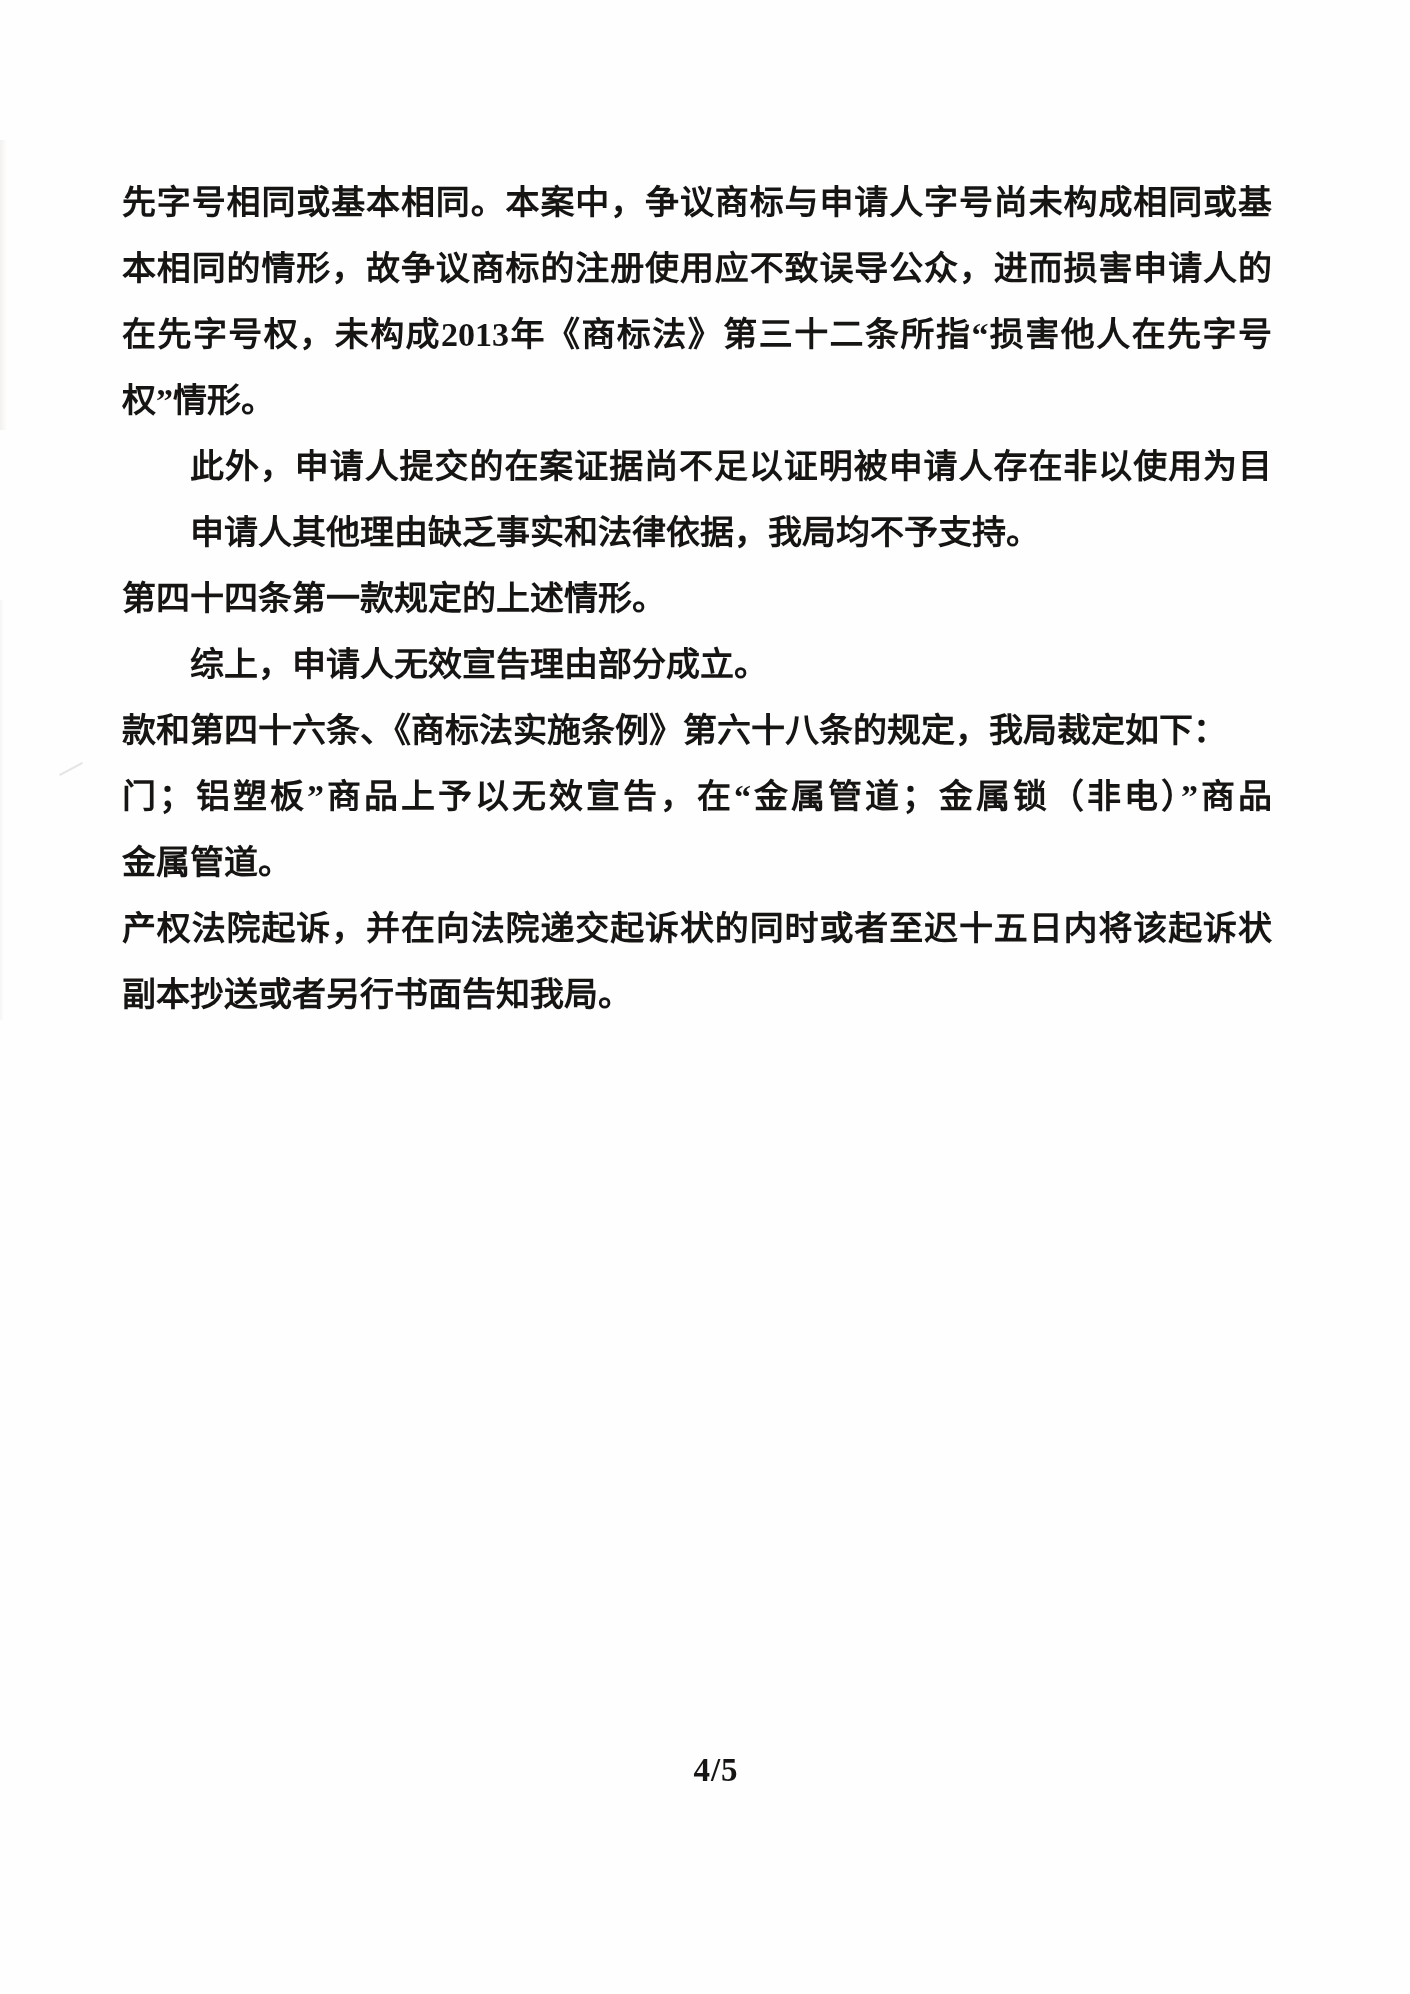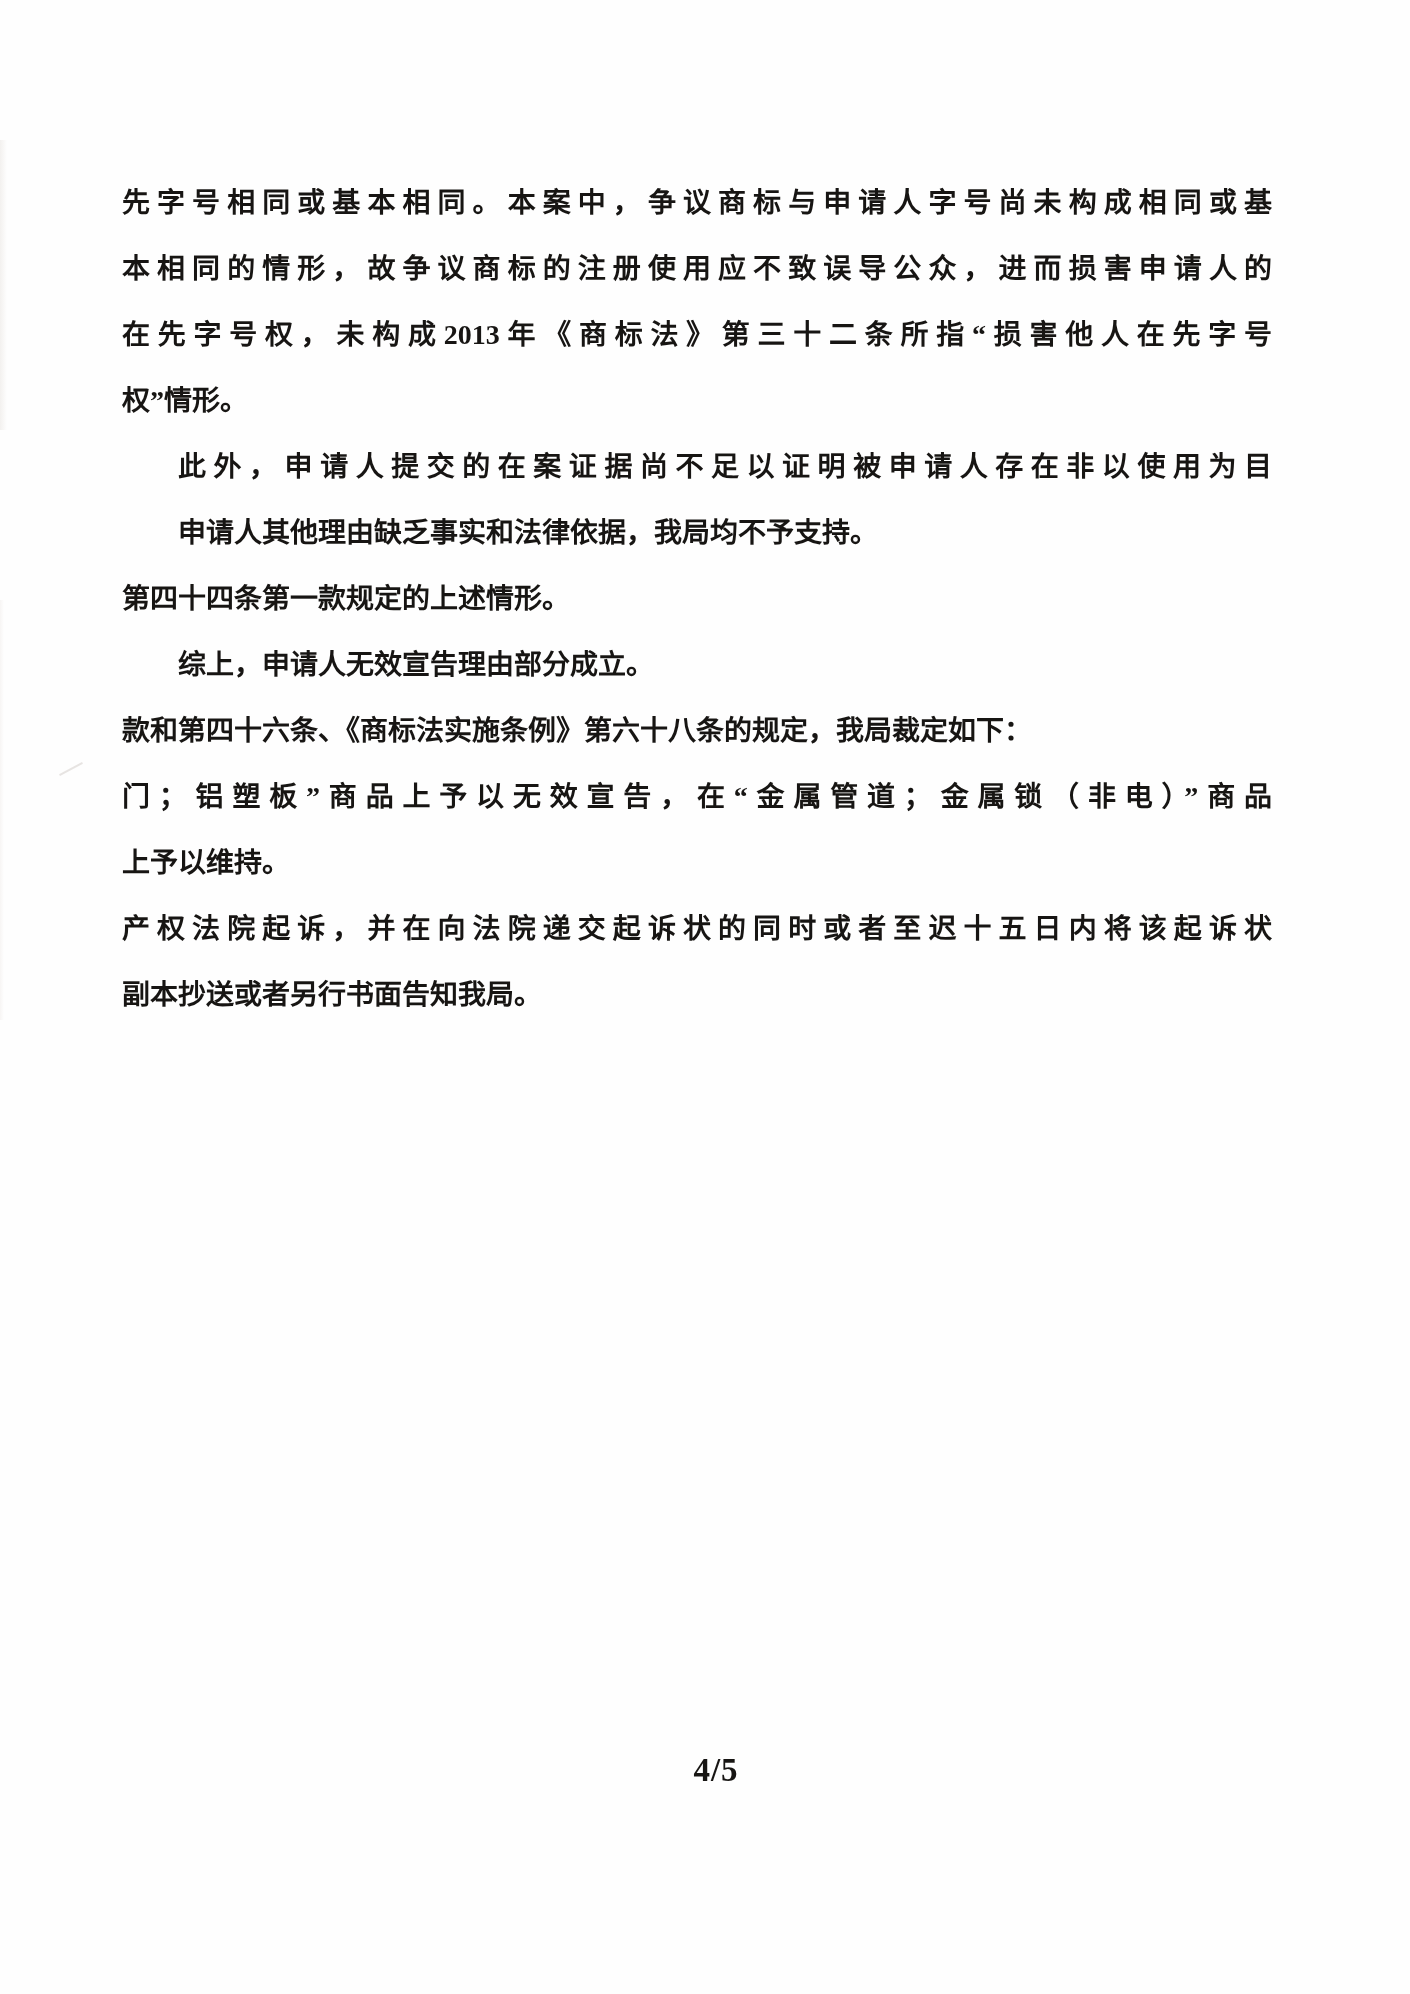--- a/index.html
+++ b/index.html
@@ -17,21 +17,21 @@
   .page {
     position: absolute;
     inset: 0;
     background: var(--paper, #fefefe);
   }
   .text-block {
     position: absolute;
     left: 122px;
     top: 170px;
     width: 1150px;
-    font-size: 28px;
+    font-size: 34px;
     line-height: 66px;
     font-weight: 600;
     color: var(--ink, #171513);
     letter-spacing: 0;
   }
   .line {
     text-align: justify;
     text-align-last: left;
     white-space: normal;
   }
@@ -97,19 +97,19 @@
       <div class="line fill">先字号相同或基本相同。本案中，争议商标与申请人字号尚未构成相同或基</div>
       <div class="line fill">本相同的情形，故争议商标的注册使用应不致误导公众，进而损害申请人的</div>
       <div class="line fill">在先字号权，未构成2013年《商标法》第三十二条所指“损害他人在先字号</div>
       <div class="line">权”情形。</div>
       <div class="line indent fill">此外，申请人提交的在案证据尚不足以证明被申请人存在非以使用为目</div>
       <div class="line indent">申请人其他理由缺乏事实和法律依据，我局均不予支持。</div>
       <div class="line">第四十四条第一款规定的上述情形。</div>
       <div class="line indent">综上，申请人无效宣告理由部分成立。</div>
       <div class="line">款和第四十六条、《商标法实施条例》第六十八条的规定，我局裁定如下：</div>
       <div class="line fill">门；铝塑板”商品上予以无效宣告，在“金属管道；金属锁（非电）”商品</div>
-      <div class="line">上予以维持。</div>
+      <div class="line">金属管道。</div>
       <div class="line fill">产权法院起诉，并在向法院递交起诉状的同时或者至迟十五日内将该起诉状</div>
       <div class="line">副本抄送或者另行书面告知我局。</div>
     </div>
 
   <div class="page-number">4/5</div>
 </div>
 
 </body></html>

